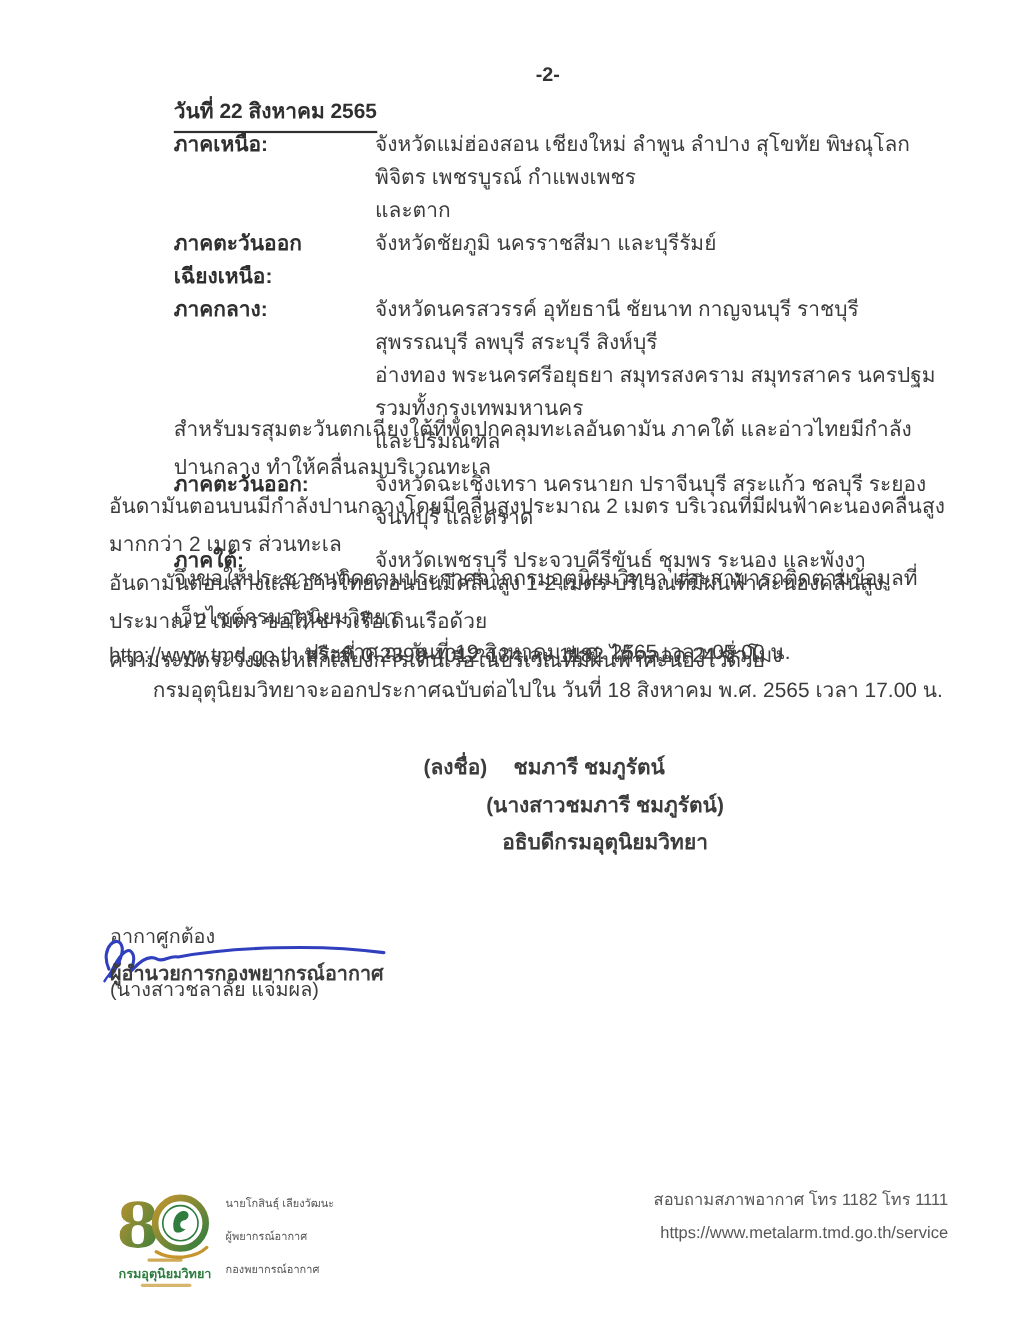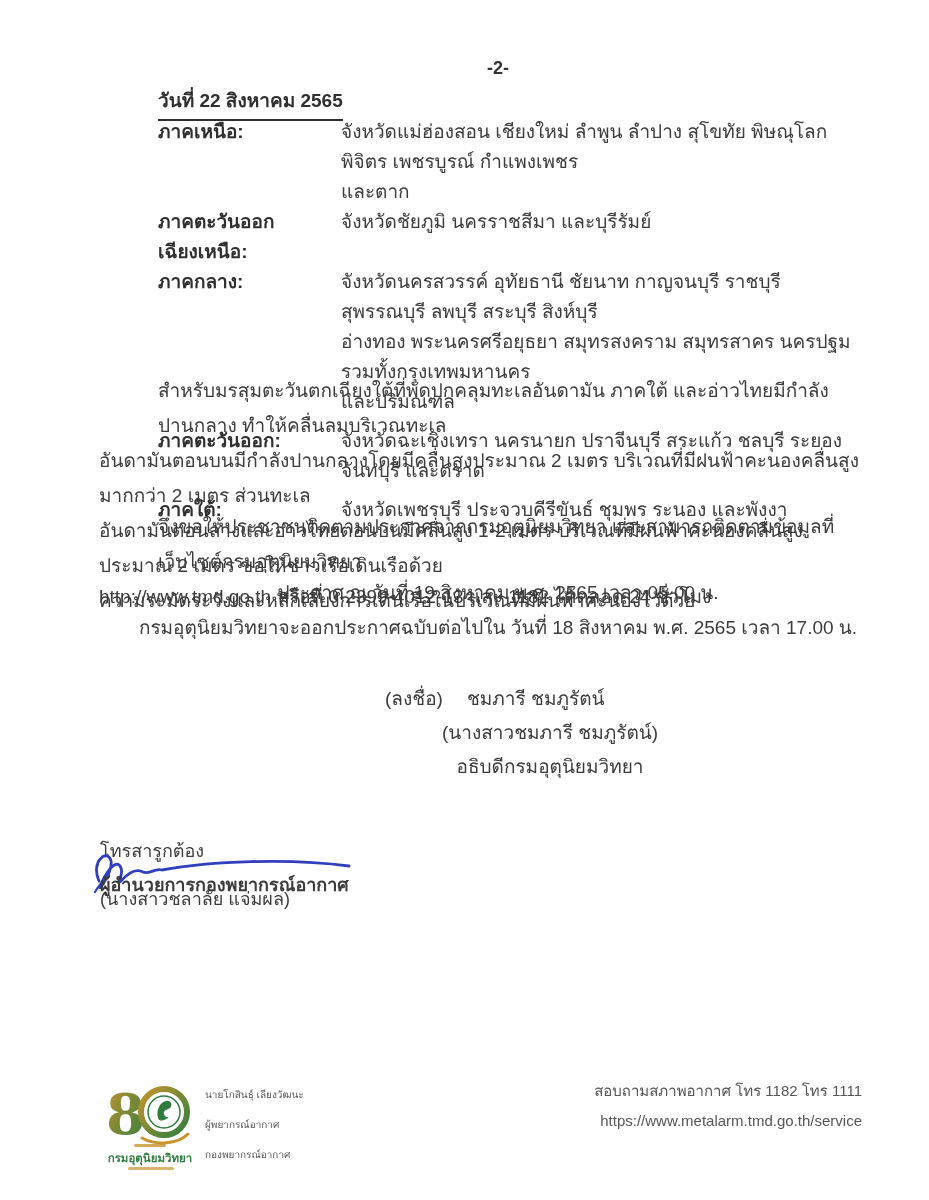--- a/index.html
+++ b/index.html
@@ -36,21 +36,21 @@
   .para-marine { top:373px; }
   .para-follow { top:509px; }
   .announce {
     left:135px; width:726px; text-align:center;
     font-size:19px; color:#3c3c3c;
   }
   .announce-1 { top:577px; }
   .announce-2 { top:612px; }
   .sig-block {
     top:682px; left:385px; width:290px;
-    font-size:19px; line-height:34px; color:#3c3c3c;
+    font-size:19px; line-height:34px; color:#3c3c3c;font-weight:bold;
   }
   .sig-line1 { display:flex; }
   .sig-line1 .gap { width:24px; }
   .sig-center { text-align:center; padding-left:40px; }
   .certify-label { top:836px; left:100px; font-size:18px; }
   .certify-sig { top:845px; left:85px; }
   .certify-name { top:884px; left:100px; font-size:18px; }
   .certify-title { top:870px; left:100px; font-size:18px;font-weight:bold; }
   .footer-logo { top:1076px; left:98px; }
   .footer-left {
@@ -123,21 +123,21 @@
 <div class="abs sig-block">
   <div class="sig-line1">
     <span>(ลงชื่อ)</span>
     <span class="gap"></span>
     <span>ชมภารี ชมภูรัตน์</span>
   </div>
   <div class="sig-center">(นางสาวชมภารี ชมภูรัตน์)</div>
   <div class="sig-center">อธิบดีกรมอุตุนิยมวิทยา</div>
 </div>
 
-<div class="abs certify-label">โทรสารูกต้อง</div>
+<div class="abs certify-label">อากาศูกต้อง</div>
 
 <svg class="abs certify-sig" width="290" height="55" viewBox="0 0 290 55">
   <path d="M14,36 C5,16 23,3 26,16 C28,27 10,52 16,39 C22,26 32,12 36,23 C39,31 30,42 36,36 C44,27 51,23 58,27 C64,30 69,23 77,25 C125,16 205,13 264,21" fill="none" stroke="#2f3fbe" stroke-width="2.8" stroke-linecap="round" stroke-linejoin="round"></path>
   <path d="M10,47 C14,40 20,34 24,30" fill="none" stroke="#2f3fbe" stroke-width="2.2" stroke-linecap="round"></path>
 </svg>
 
 <div class="abs certify-name">(นางสาวชลาลัย แจ่มผล)</div>
 <div class="abs certify-title">ผู้อำนวยการกองพยากรณ์อากาศ</div>
 
 <svg class="abs footer-logo" width="105" height="105" viewBox="0 0 105 105">

